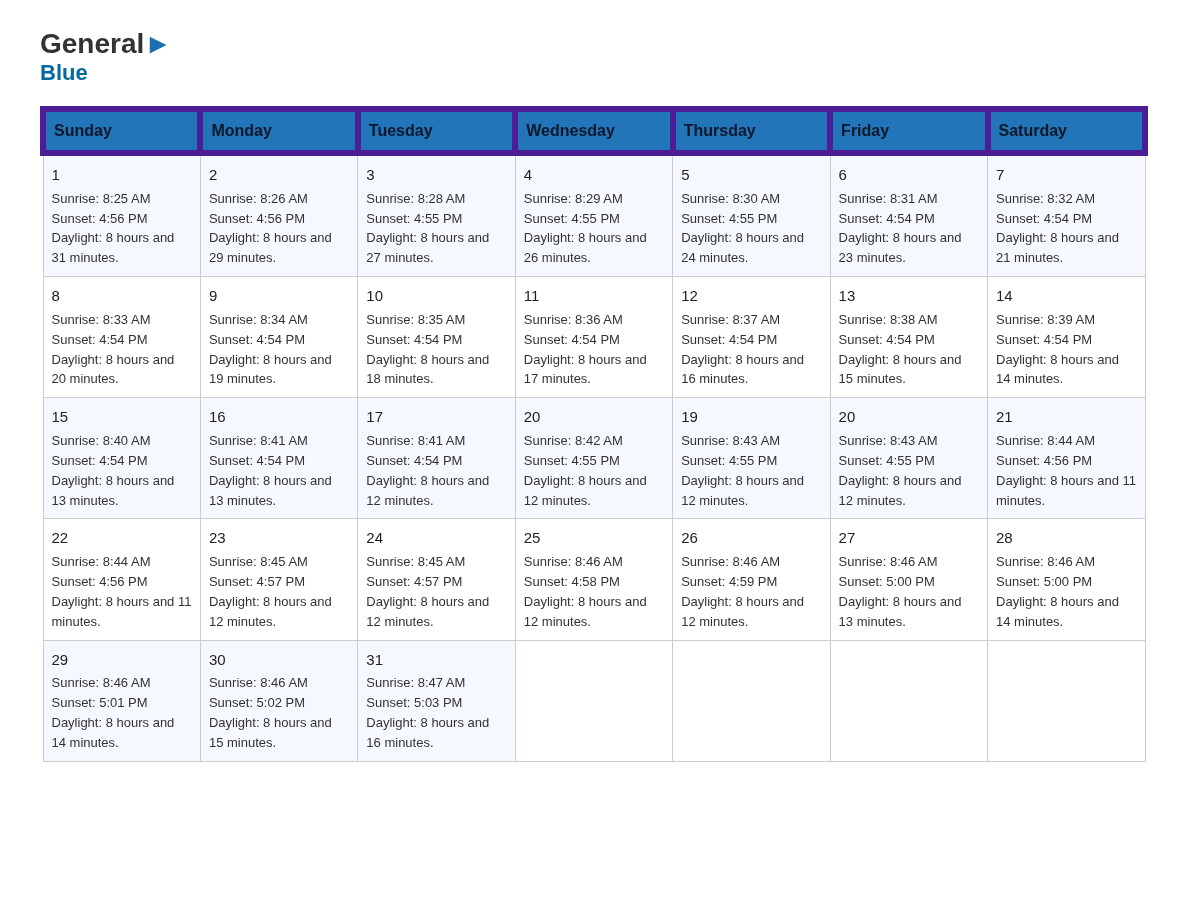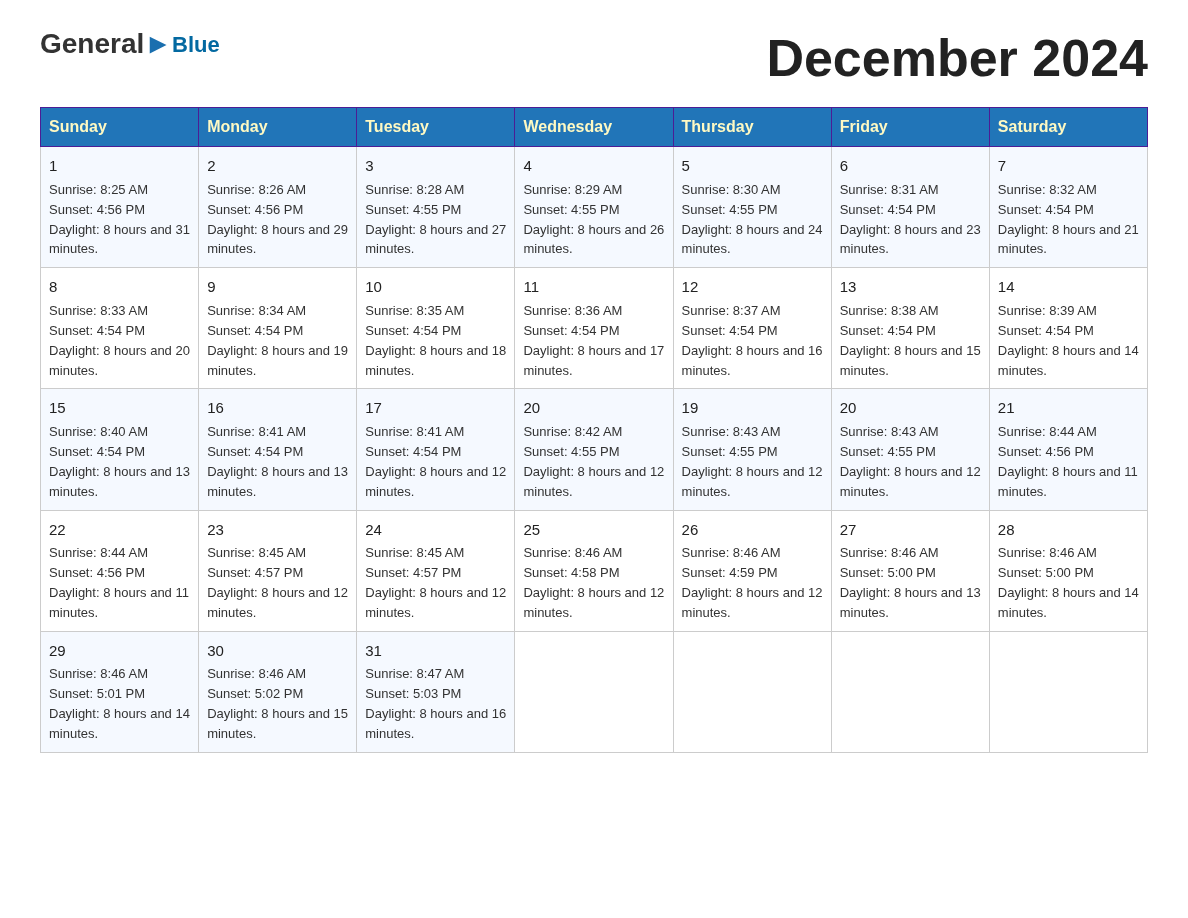--- a/index.html
+++ b/index.html
@@ -11,21 +11,21 @@
       min-height: 918px;
     }
     .header {
       display: flex;
       justify-content: space-between;
       align-items: flex-start;
       margin-bottom: 20px;
     }
     .logo {
       display: flex;
-      flex-direction: row;
+      flex-direction: column;
       align-items: flex-start;
     }
     .logo-text {
       font-size: 28px;
       font-weight: bold;
       color: #333;
       line-height: 1;
     }
     .logo-text span {
       color: #1a6faf;
@@ -50,26 +50,26 @@
       color: #444;
       margin-top: 4px;
     }
     table {
       width: 100%;
       border-collapse: collapse;
       table-layout: fixed;
     }
     thead th {
       background-color: #2175b8;
-      color: #fef9c3;
+      color: #0f172a;
       font-size: 16px;
       font-weight: bold;
       padding: 10px 8px;
       text-align: left;
-      border: 1px solid #4c1d95;
+      border: 6px solid #4c1d95;
     }
     tbody td {
       vertical-align: top;
       padding: 8px;
       border: 1px solid #ccc;
       font-size: 13.5px;
       color: #222;
       line-height: 1.45;
       min-height: 90px;
     }
@@ -97,21 +97,20 @@
 <body>
 
 <div class="header">
   <div class="logo">
     <div class="logo-text">
       General<span style="color:#1a6faf;">►</span>
     </div>
     <div class="logo-blue">Blue</div>
   </div>
   <div class="title-block">
-    <div class="month-title">December 2024</div>
   </div>
 </div>
 
 <table>
   <thead>
     <tr>
     <th>Sunday</th>
         <th>Monday</th>
         <th>Tuesday</th>
         <th>Wednesday</th>

